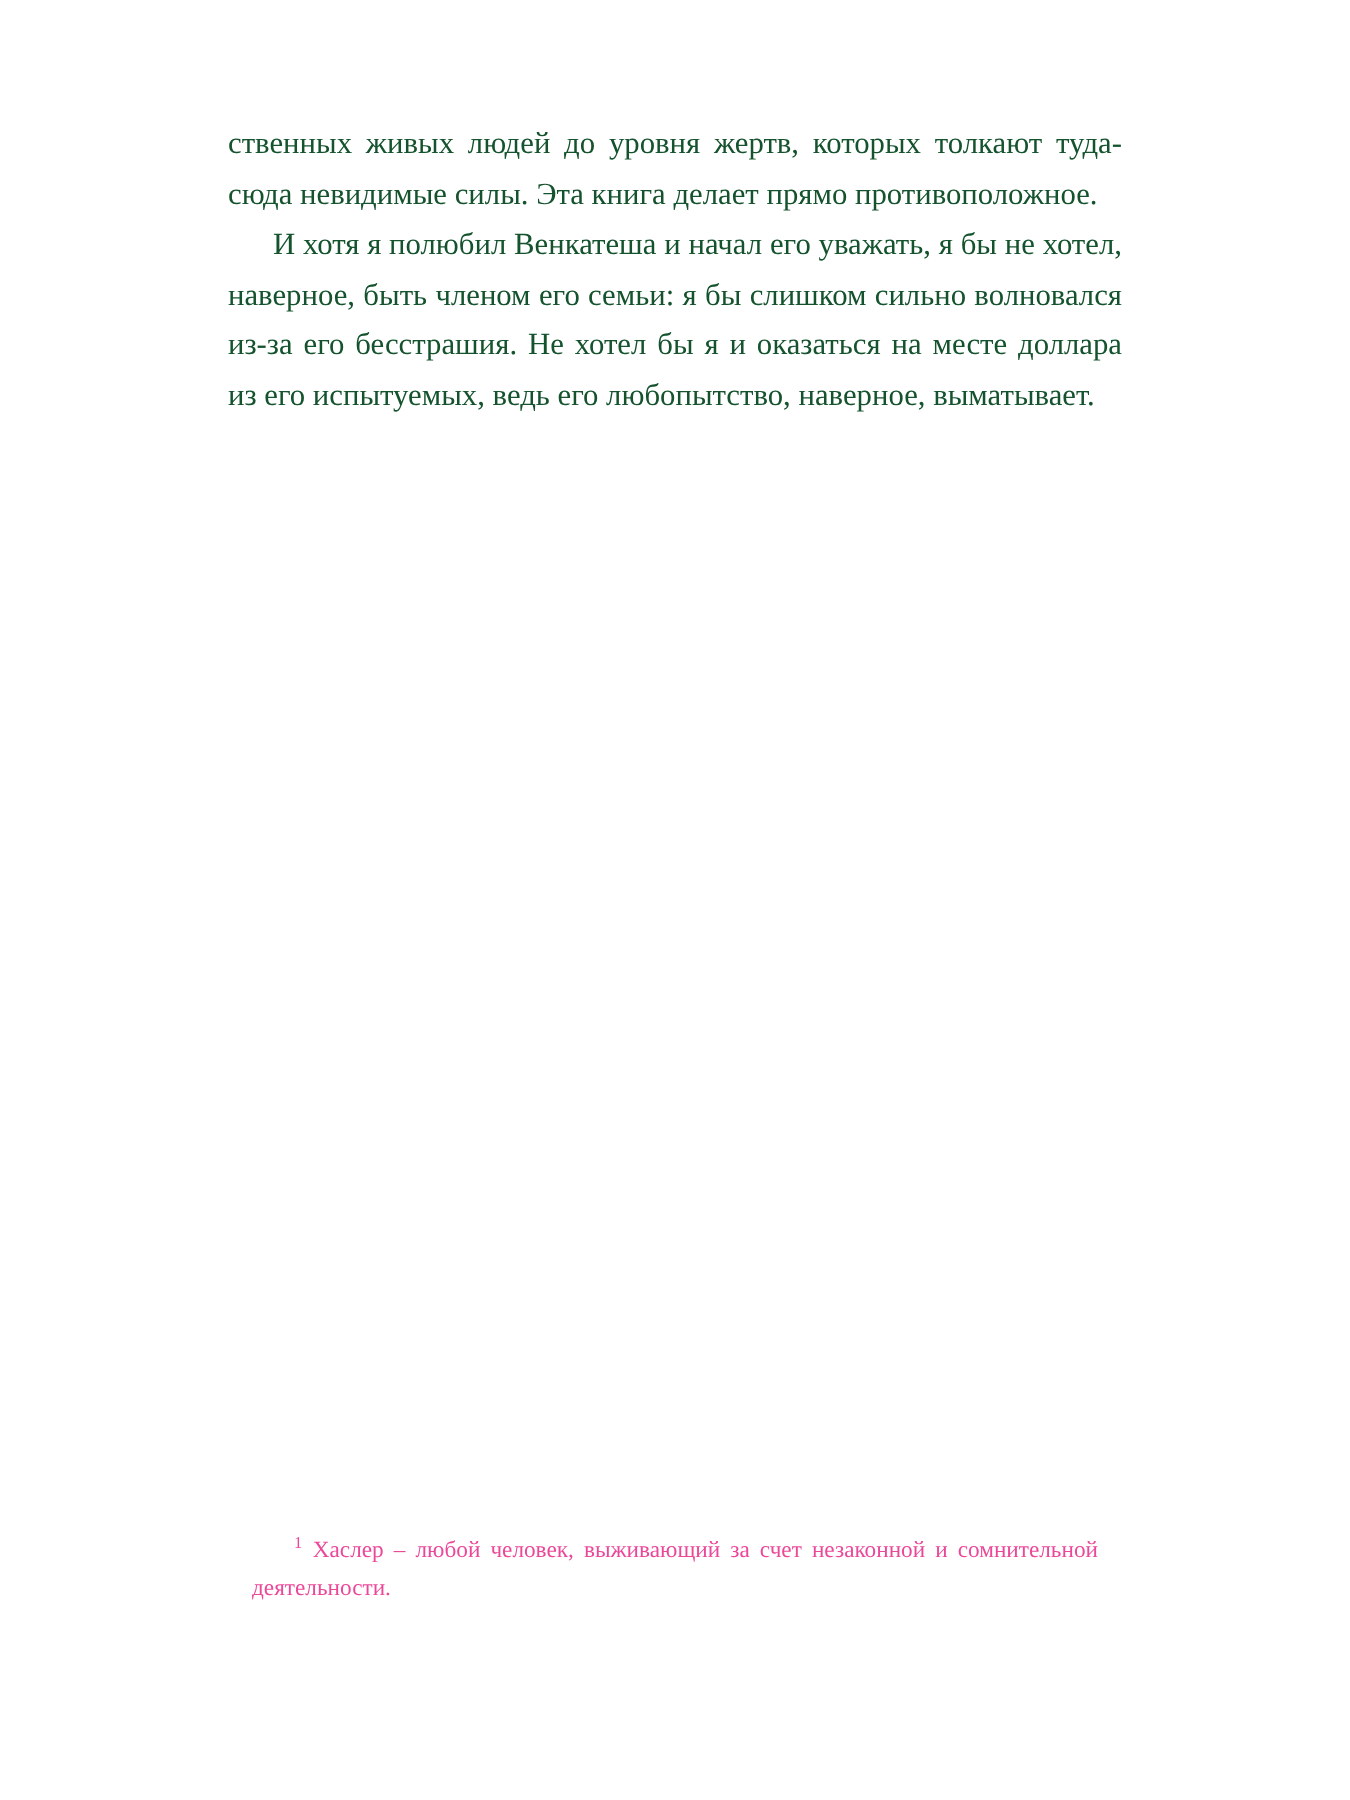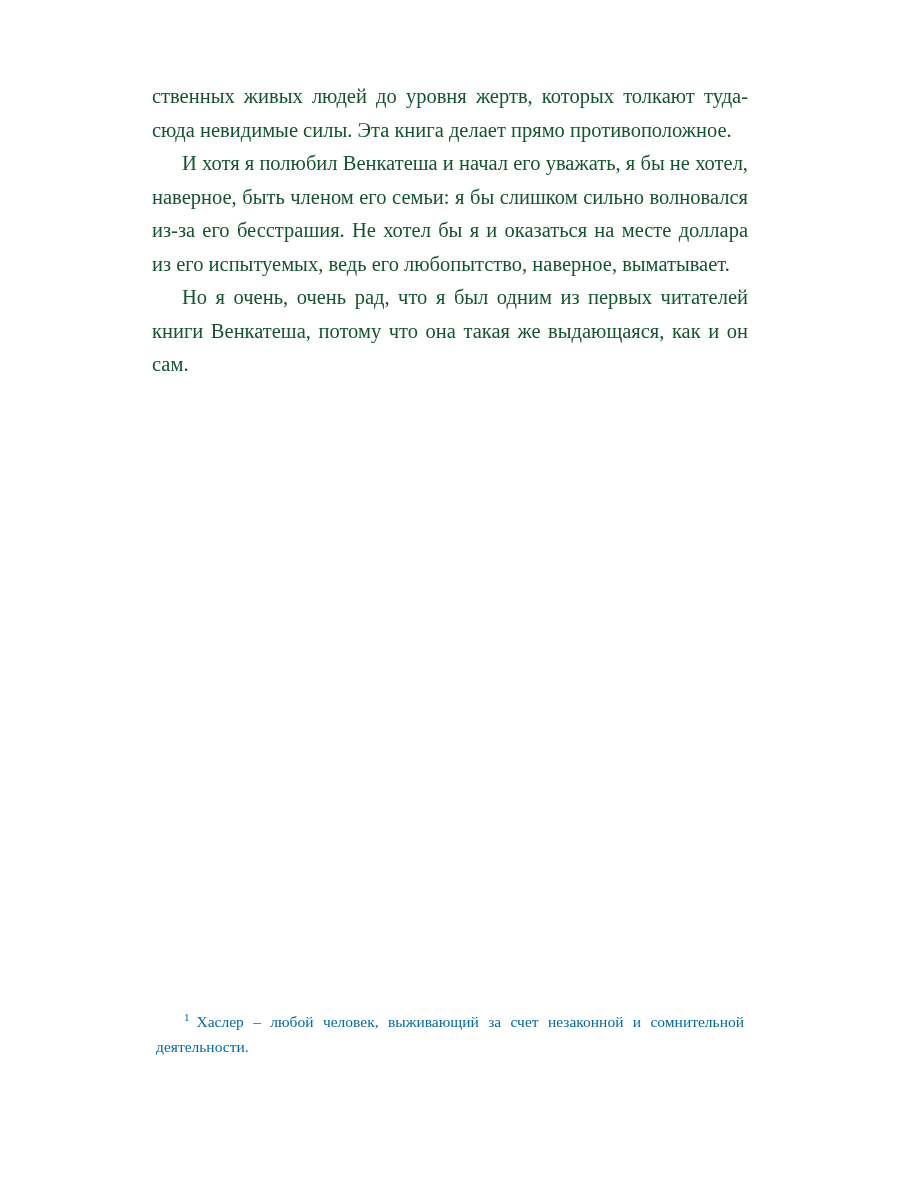--- a/index.html
+++ b/index.html
@@ -43,25 +43,25 @@
     vertical-align: super;
     line-height: 0;
   }
   .footnote-area {
     position: absolute;
     left: 152px;
     top: 1005px;
     width: 596px;
   }
   p.footnote {
-    margin: 4px;
+    margin: 16px;
     font-size: 15.5px;
     line-height: 25px;
     text-align: justify;
-    color: #0369a1;
+    color: #ec4899;
   }
   p.footnote .fn-marker {
     font-size: 11px;
     vertical-align: super;
     line-height: 0;
     margin-left: 28px;
     margin-right: 7px;
   }
 </style>
 </head>
@@ -69,21 +69,20 @@
 
 <div class="page">
 
   <div class="text-block">
 
     <p class="para">ственных живых людей до уровня жертв, которых толкают туда-сюда невидимые силы. Эта книга делает прямо противоположное.</p>
 
 
     <p class="para indent">И хотя я полюбил Венкатеша и начал его уважать, я бы не хотел, наверное, быть членом его семьи: я бы слишком сильно волновался из-за его бесстрашия. Не хотел бы я и оказаться на месте доллара из его испытуемых, ведь его любопытство, наверное, выматывает.</p>
 
-    <p class="para indent">Но я очень, очень рад, что я был одним из первых читателей книги Венкатеша, потому что она такая же выдающаяся, как и он сам.</p>
 
   </div>
 
   <div class="footnote-area">
 
     <p class="footnote"><span class="fn-marker">1</span><span>Хаслер – любой человек, выживающий за счет незаконной и сомнительной деятельности.</span></p>
   </div>
 
 </div>
 

